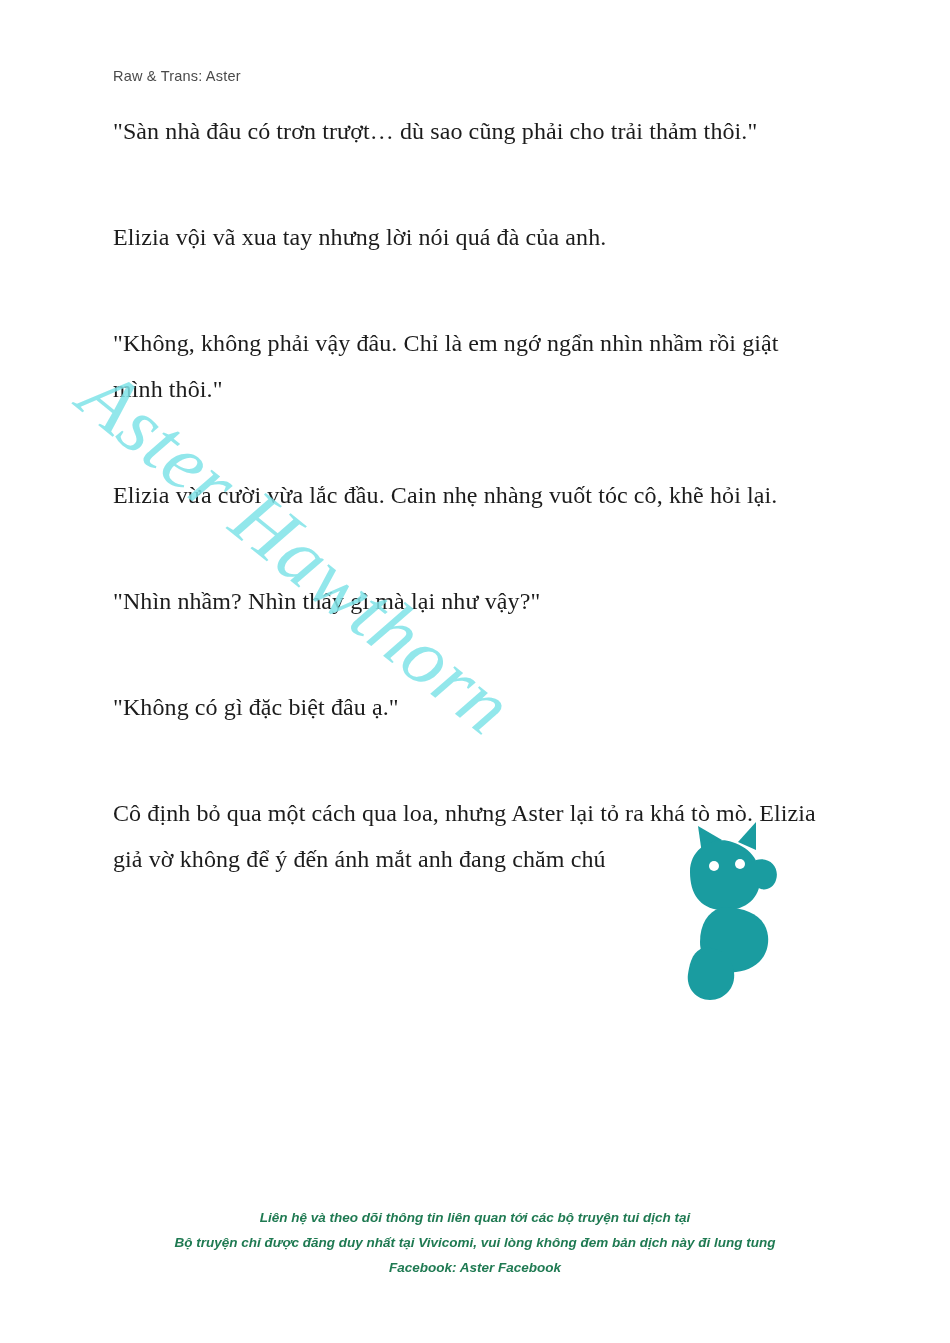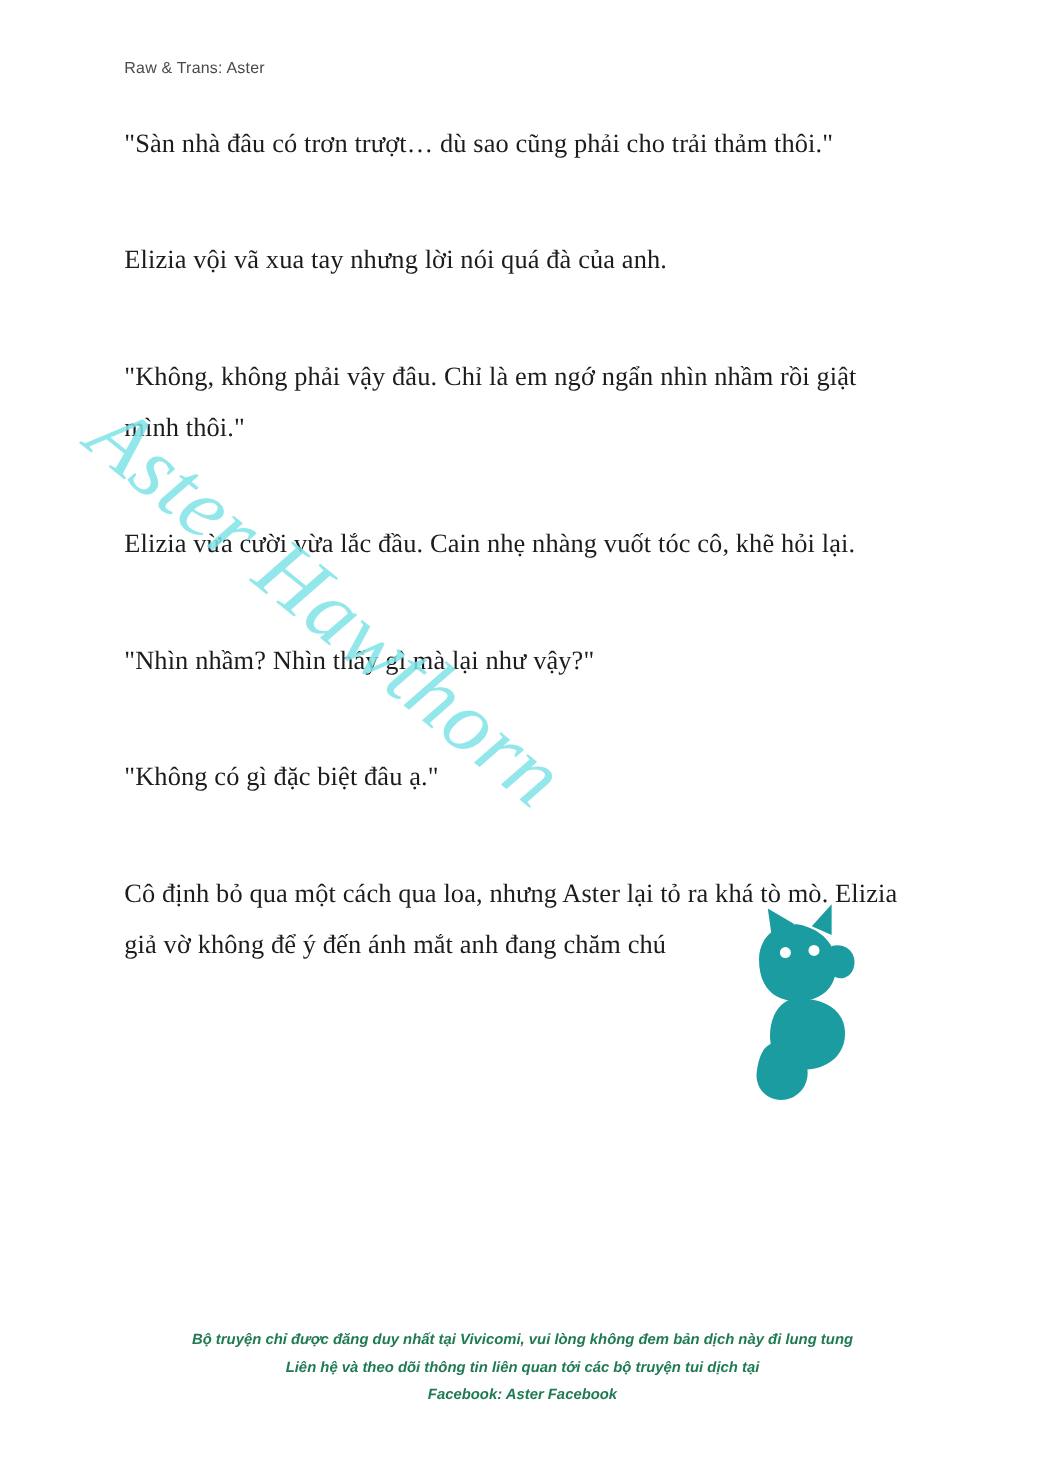--- a/index.html
+++ b/index.html
@@ -15,21 +15,21 @@
     overflow: hidden;
   }
   .page {
     position: relative;
     width: 950px;
     height: 1343px;
     box-sizing: border-box;
   }
   .header-credit {
     position: absolute;
-    top: 54px;
+    top: 68px;
     left: 113px;
     font-family: "Liberation Sans", sans-serif;
     font-size: 14.5px;
     color: #4a4a4a;
     letter-spacing: 0.2px;
   }
   .content {
     position: absolute;
     top: 108px;
     left: 113px;
@@ -145,22 +145,22 @@
         <path d="M96 40 C110 36 120 48 116 60 C113 70 102 72 96 66 Z"></path>
       </g>
       <g fill="#ffffff">
         <circle cx="54" cy="46" r="5"></circle>
         <circle cx="80" cy="44" r="5"></circle>
       </g>
     </svg>
   </div>
 
   <div class="footer-note">
+    <div>Liên hệ và theo dõi thông tin liên quan tới các bộ truyện tui dịch tại</div>
     <div>Bộ truyện chỉ được đăng duy nhất tại Vivicomi, vui lòng không đem bản dịch này đi lung tung</div>
-    <div>Liên hệ và theo dõi thông tin liên quan tới các bộ truyện tui dịch tại</div>
     <div>Facebook: Aster Facebook</div>
   </div>
 
   <div class="brand">
     <svg viewBox="0 0 40 40" width="40" height="40" aria-hidden="true">
       <path d="M3 6 L15 6 L21 26 L27 6 L37 6 L25 36 L15 36 Z" fill="#29c2d6"></path>
     </svg>
     <div class="brand-text">
       <span>comi</span><span class="sub">cs</span>
     </div>

